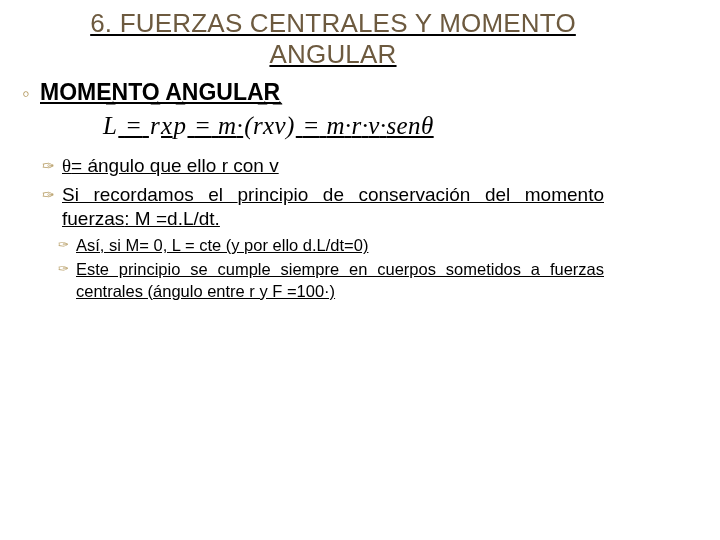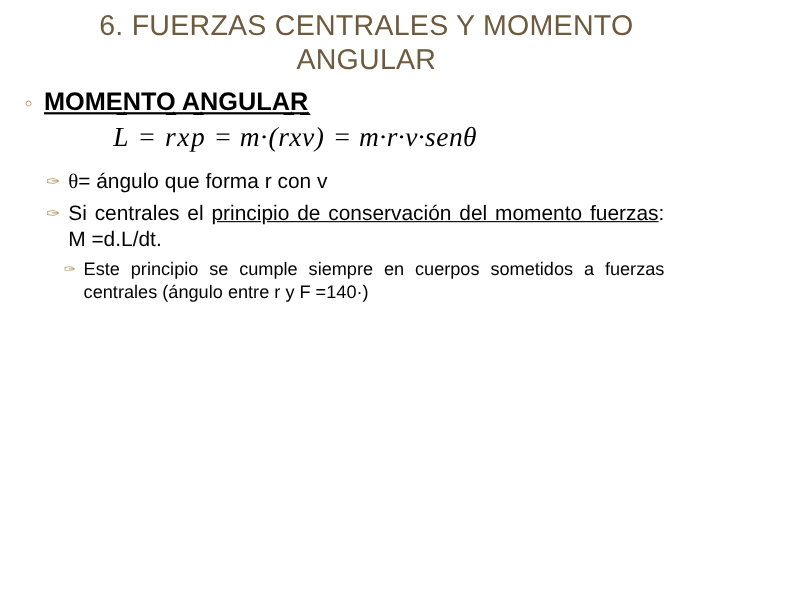--- a/index.html
+++ b/index.html
@@ -11,20 +11,21 @@
     font-family: Arial, Helvetica, sans-serif;
     color: #000;
     overflow: hidden;
   }
   .slide {
     box-sizing: border-box;
     width: 628px;
     height: 540px;
     padding: 6px 24px 10px 62px;
     position: relative;
+    text-decoration: underline;
   }
   .title {
     color: #6d5a3f;
     font-size: 26px;
     font-weight: 400;
     text-align: center;
     line-height: 1.18;
     margin: 2px 0 10px 0;
     letter-spacing: 0.2px;
   }
@@ -160,22 +161,23 @@
     <span class="vecwrap"><span class="arrowtop">⇀</span><span>L</span></span>
     <span>=</span>
     <span class="vecwrap"><span class="arrowtop">⇀</span><span>r</span></span><span>x</span><span class="vecwrap"><span class="arrowtop">⇀</span><span>p</span></span>
     <span>=</span>
     <span>m</span><span>·</span><span class="paren-vec"><span class="arrowtop">⇀&nbsp;&nbsp;⇀</span><span>(</span><span>r</span><span>x</span><span>v</span><span>)</span></span>
     <span>=</span>
     <span>m</span><span>·</span><span>r</span><span>·</span><span>v</span><span>·</span><span>sen</span><span>θ</span>
   </div>
 
   <ul class="body-list">
-    <li><span style="font-family:'Times New Roman',serif">θ</span><span>= ángulo que forma r con v</span></li>
-    <li><span>Si centrales el </span><span class="u">principio de conservación del momento fuerzas</span><span>: M =d.L/dt.</span>
+    <li><span style="font-family:'Times New Roman',serif">θ</span><span>= ángulo que ello r con v</span></li>
+    <li><span>Si recordamos el </span><span class="u">principio de conservación del momento fuerzas</span><span>: M =d.L/dt.</span>
       <ul class="sub-list">
-        <li>Este principio se cumple siempre en cuerpos sometidos a fuerzas centrales (ángulo entre r y F =140·)</li>
+        <li>Así, si M= 0, L = cte (y por ello d.L/dt=0)</li>
+        <li>Este principio se cumple siempre en cuerpos sometidos a fuerzas centrales (ángulo entre r y F =100·)</li>
       </ul>
     </li>
   </ul>
 
 
 </div>
 
 </body></html>

